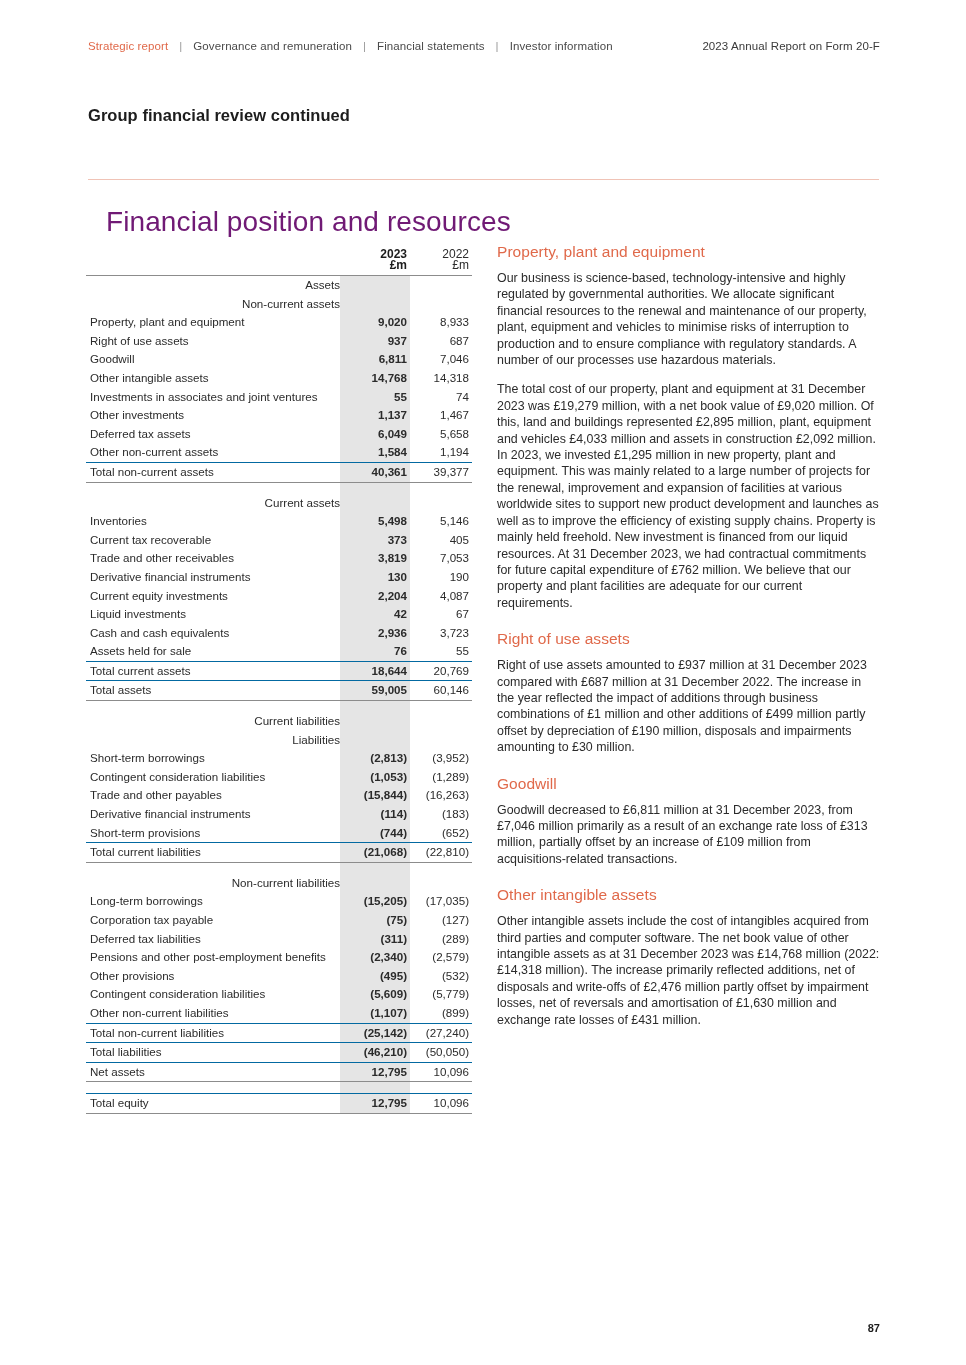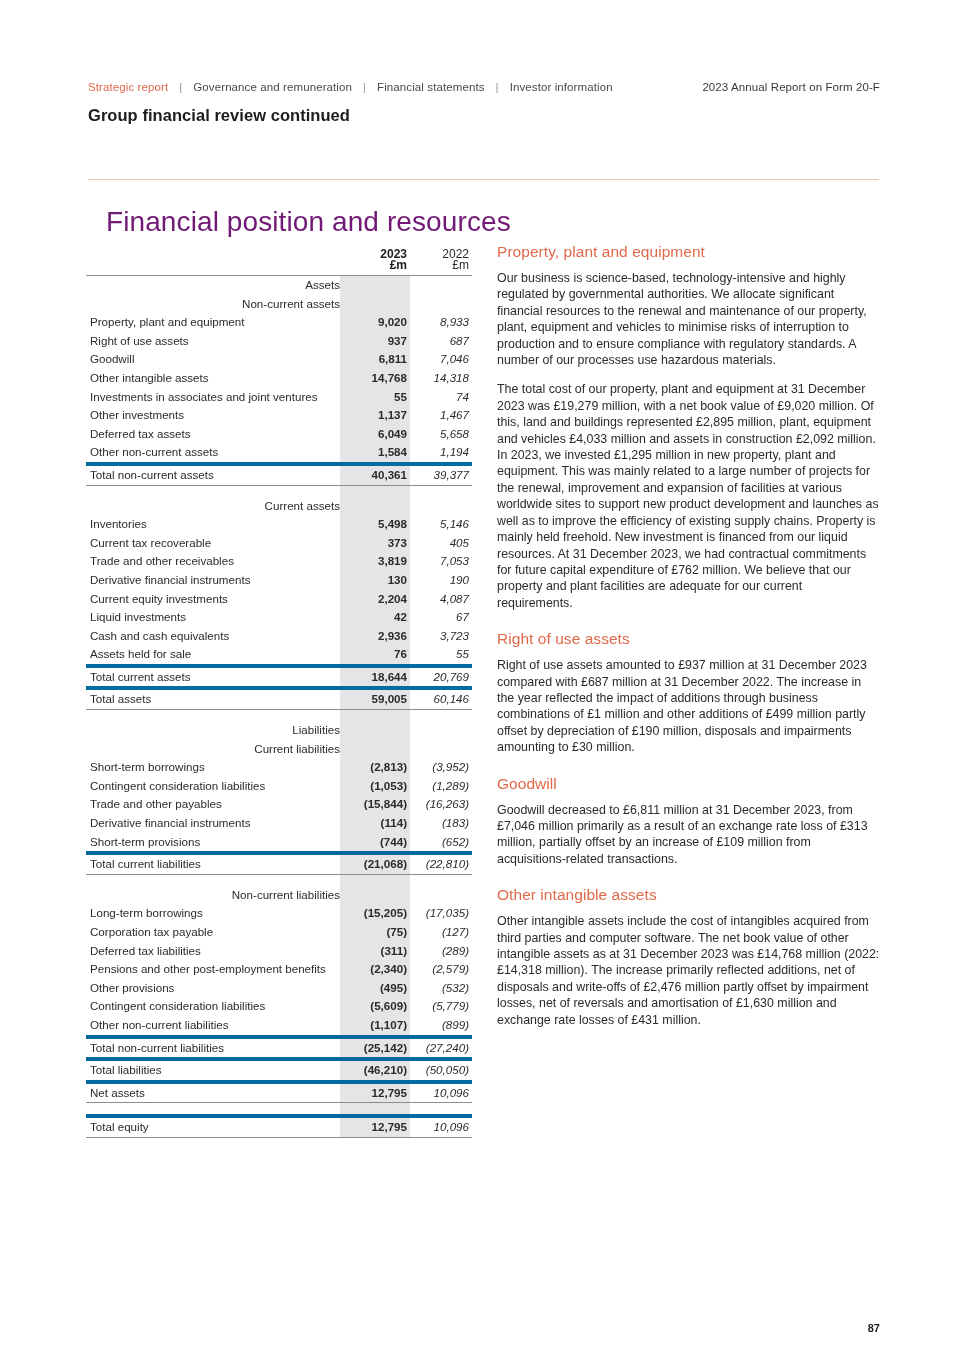--- a/index.html
+++ b/index.html
@@ -42,21 +42,20 @@
     color: #e0694a;
   }
   .topnav .sep {
     color: #9a9a9a;
     padding: 0 11px;
   }
   .topnav .report-label {
     margin-left: auto;
     color: #3a3a3a;
     white-space: nowrap;
-    margin-top: 41px;
   }
 
   
   .running-head {
     position: absolute;
     left: 88px;
     top: 106px;
     font-size: 16.5px;
     font-weight: bold;
     color: #1d1d1d;
@@ -127,26 +126,25 @@
   td.v1 {
     text-align: right;
     font-weight: bold;
     color: #1d1d1d;
     padding-right: 3px !important;
     background: #e5e5e5;
   }
   td.v2 {
     text-align: right;
     padding-right: 3px !important;
-    font-style: italic;
   }
 
   tr.section-head td { font-weight: normal; text-align: right; }
   tr.total td {
-    border-top: 4px solid #0369a1;
+    border-top: 1px solid #0369a1;
     border-bottom: 1px solid #8c8c8c;
   }
   tr.total.nobottom td { border-bottom: none; }
   tr.gap td { height: 11px; line-height: 11px; }
   tr.topline td { border-top: 1px solid #8c8c8c; }
 
   
   .prose {
     position: absolute;
     left: 497px;
@@ -337,26 +335,26 @@
             <td class="lbl">Total assets</td>
             <td class="v1">59,005</td>
             <td class="v2">60,146</td>
           </tr>
           <tr class="gap">
             <td class="lbl"></td>
             <td class="v1"></td>
             <td class="v2"></td>
           </tr>
           <tr class="row section-head">
+            <td class="lbl">Current liabilities</td>
+            <td class="v1"></td>
+            <td class="v2"></td>
+          </tr>
+          <tr class="row section-head">
             <td class="lbl">Liabilities</td>
-            <td class="v1"></td>
-            <td class="v2"></td>
-          </tr>
-          <tr class="row section-head">
-            <td class="lbl">Current liabilities</td>
             <td class="v1"></td>
             <td class="v2"></td>
           </tr>
           <tr class="row">
             <td class="lbl">Short-term borrowings</td>
             <td class="v1">(2,813)</td>
             <td class="v2">(3,952)</td>
           </tr>
           <tr class="row">
             <td class="lbl">Contingent consideration liabilities</td>

